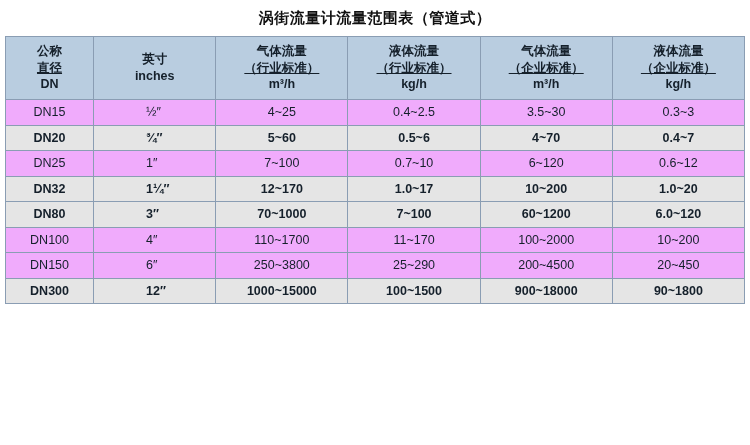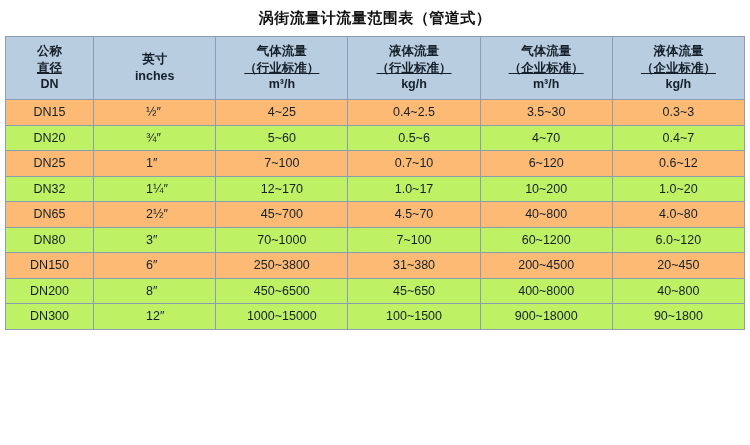--- a/index.html
+++ b/index.html
@@ -54,24 +54,25 @@
     font-weight: bold;
     text-decoration: underline;
   }
   thead td .unit {
     font-weight: bold;
   }
   tbody td {
     height: 24.5px;
   }
   tbody tr.odd td {
-    background: #fdba74;
+    background: #f0abfc;
   }
   tbody tr.even td {
-    background: #bef264;
+    background: #e5e5e5;
+    font-weight: bold;
   }
   tbody td.col-dn {
     text-align: center;
     font-size: 12.5px;
   }
   tbody td.col-in {
     text-align: left;
     padding-left: 52px;
     font-size: 12.5px;
   }
@@ -159,51 +160,43 @@
         <td>0.6~12</td>
       </tr>
       <tr class="even">
         <td class="col-dn">DN32</td>
         <td class="col-in">1¼″</td>
         <td>12~170</td>
         <td>1.0~17</td>
         <td>10~200</td>
         <td>1.0~20</td>
       </tr>
-      <tr class="odd">
-        <td class="col-dn">DN65</td>
-        <td class="col-in">2½″</td>
-        <td>45~700</td>
-        <td>4.5~70</td>
-        <td>40~800</td>
-        <td>4.0~80</td>
-      </tr>
       <tr class="even">
         <td class="col-dn">DN80</td>
         <td class="col-in">3″</td>
         <td>70~1000</td>
         <td>7~100</td>
         <td>60~1200</td>
         <td>6.0~120</td>
       </tr>
       <tr class="odd">
+        <td class="col-dn">DN100</td>
+        <td class="col-in">4″</td>
+        <td>110~1700</td>
+        <td>11~170</td>
+        <td>100~2000</td>
+        <td>10~200</td>
+      </tr>
+      <tr class="odd">
         <td class="col-dn">DN150</td>
         <td class="col-in">6″</td>
         <td>250~3800</td>
-        <td>31~380</td>
+        <td>25~290</td>
         <td>200~4500</td>
         <td>20~450</td>
-      </tr>
-      <tr class="even">
-        <td class="col-dn">DN200</td>
-        <td class="col-in">8″</td>
-        <td>450~6500</td>
-        <td>45~650</td>
-        <td>400~8000</td>
-        <td>40~800</td>
       </tr>
       <tr class="even">
         <td class="col-dn">DN300</td>
         <td class="col-in">12″</td>
         <td>1000~15000</td>
         <td>100~1500</td>
         <td>900~18000</td>
         <td>90~1800</td>
       </tr>
     </tbody>

